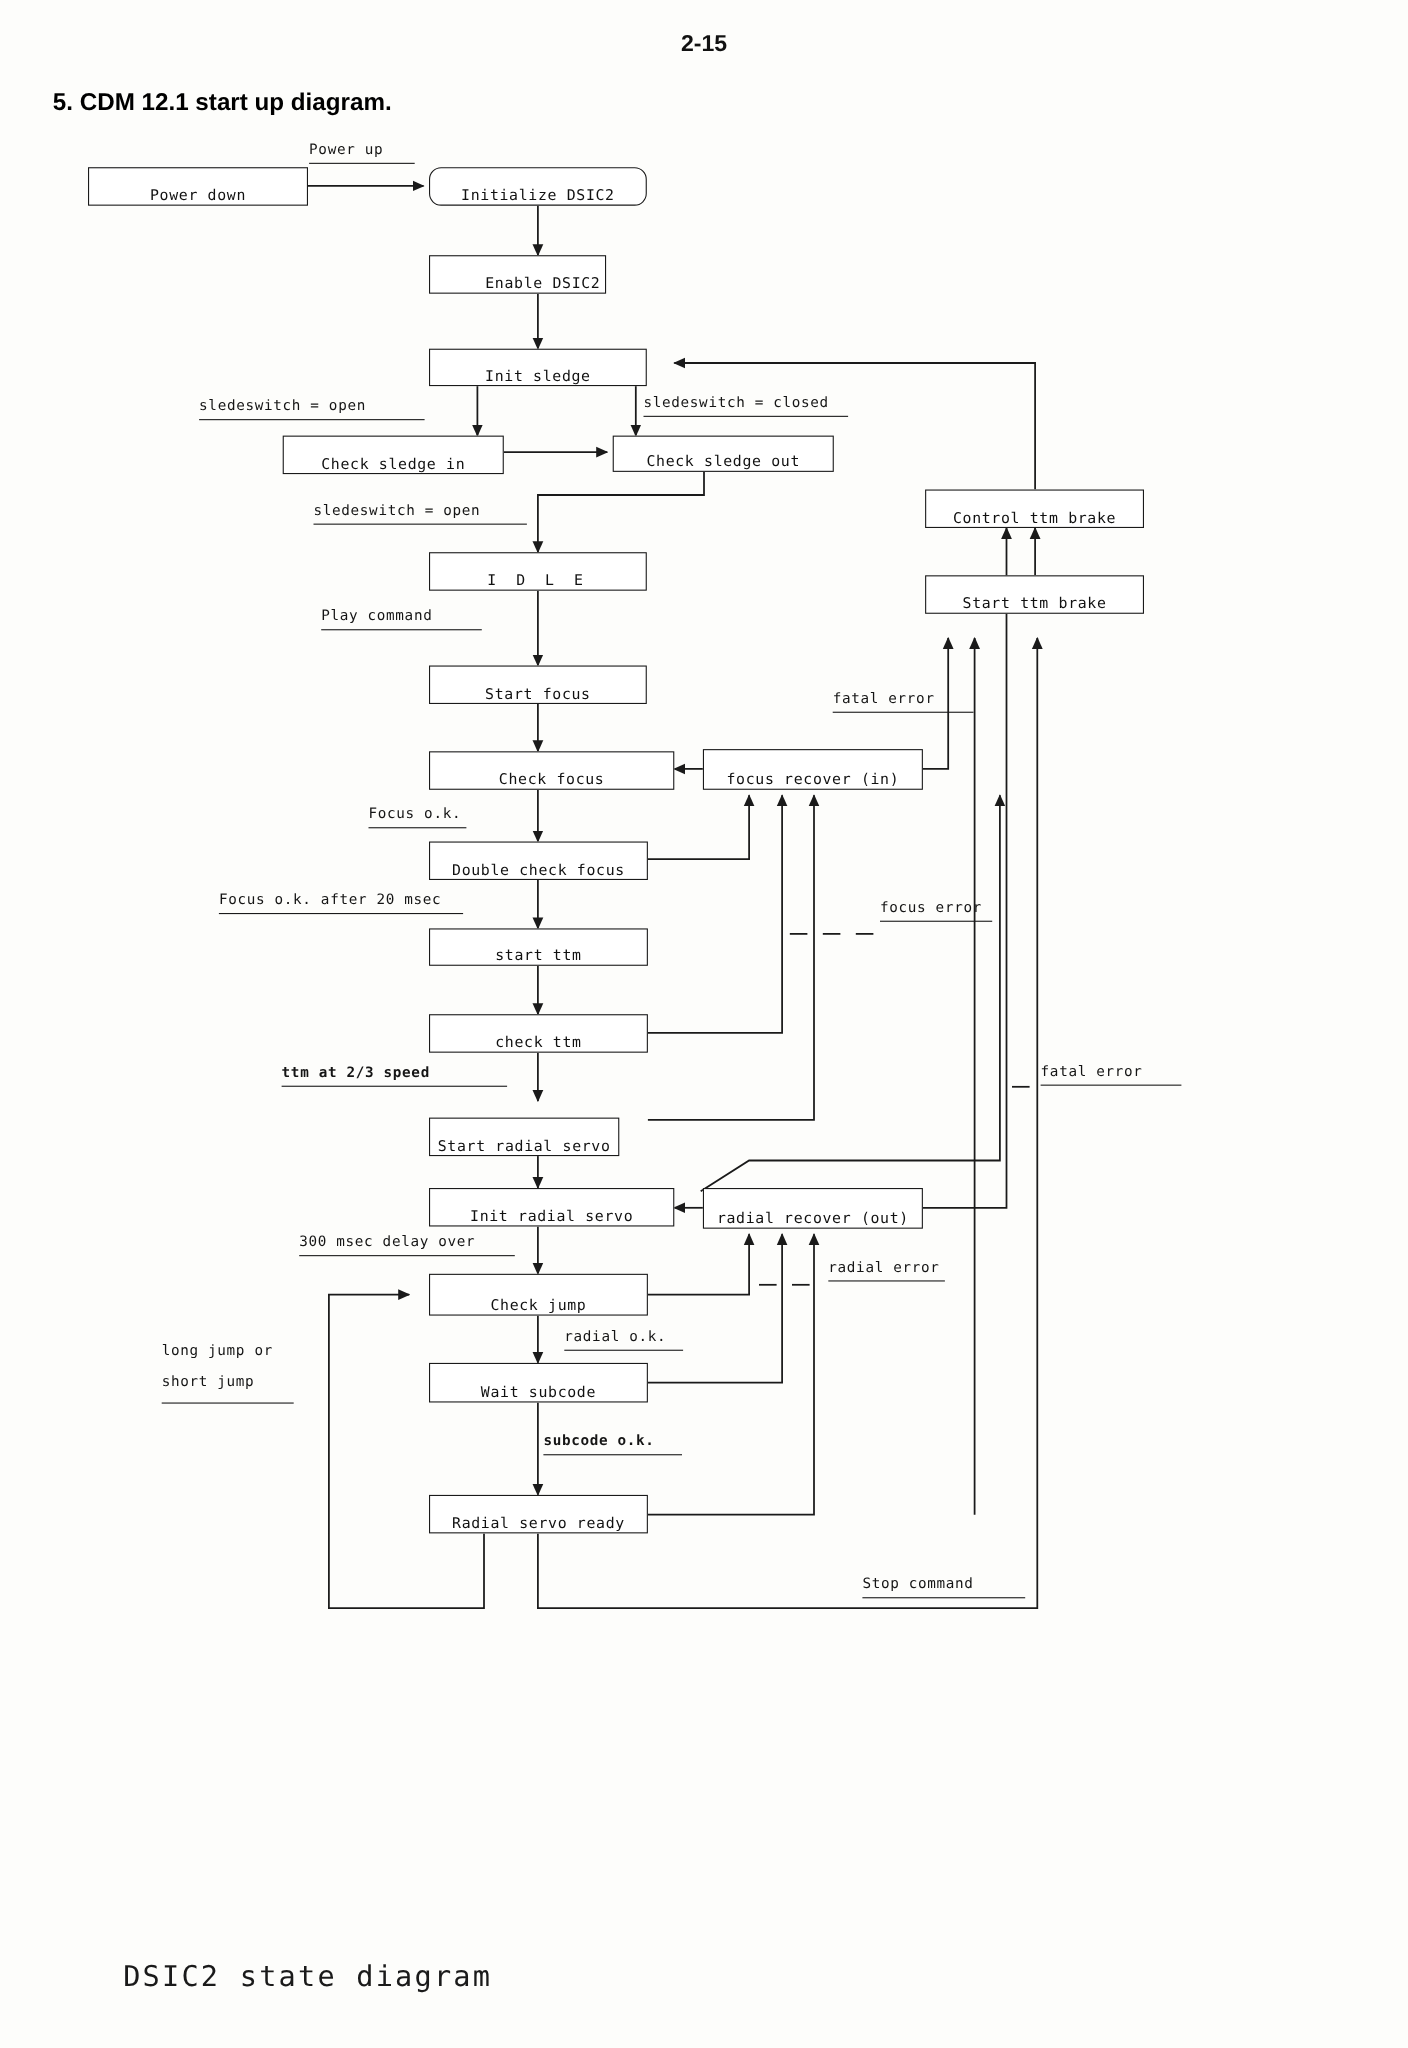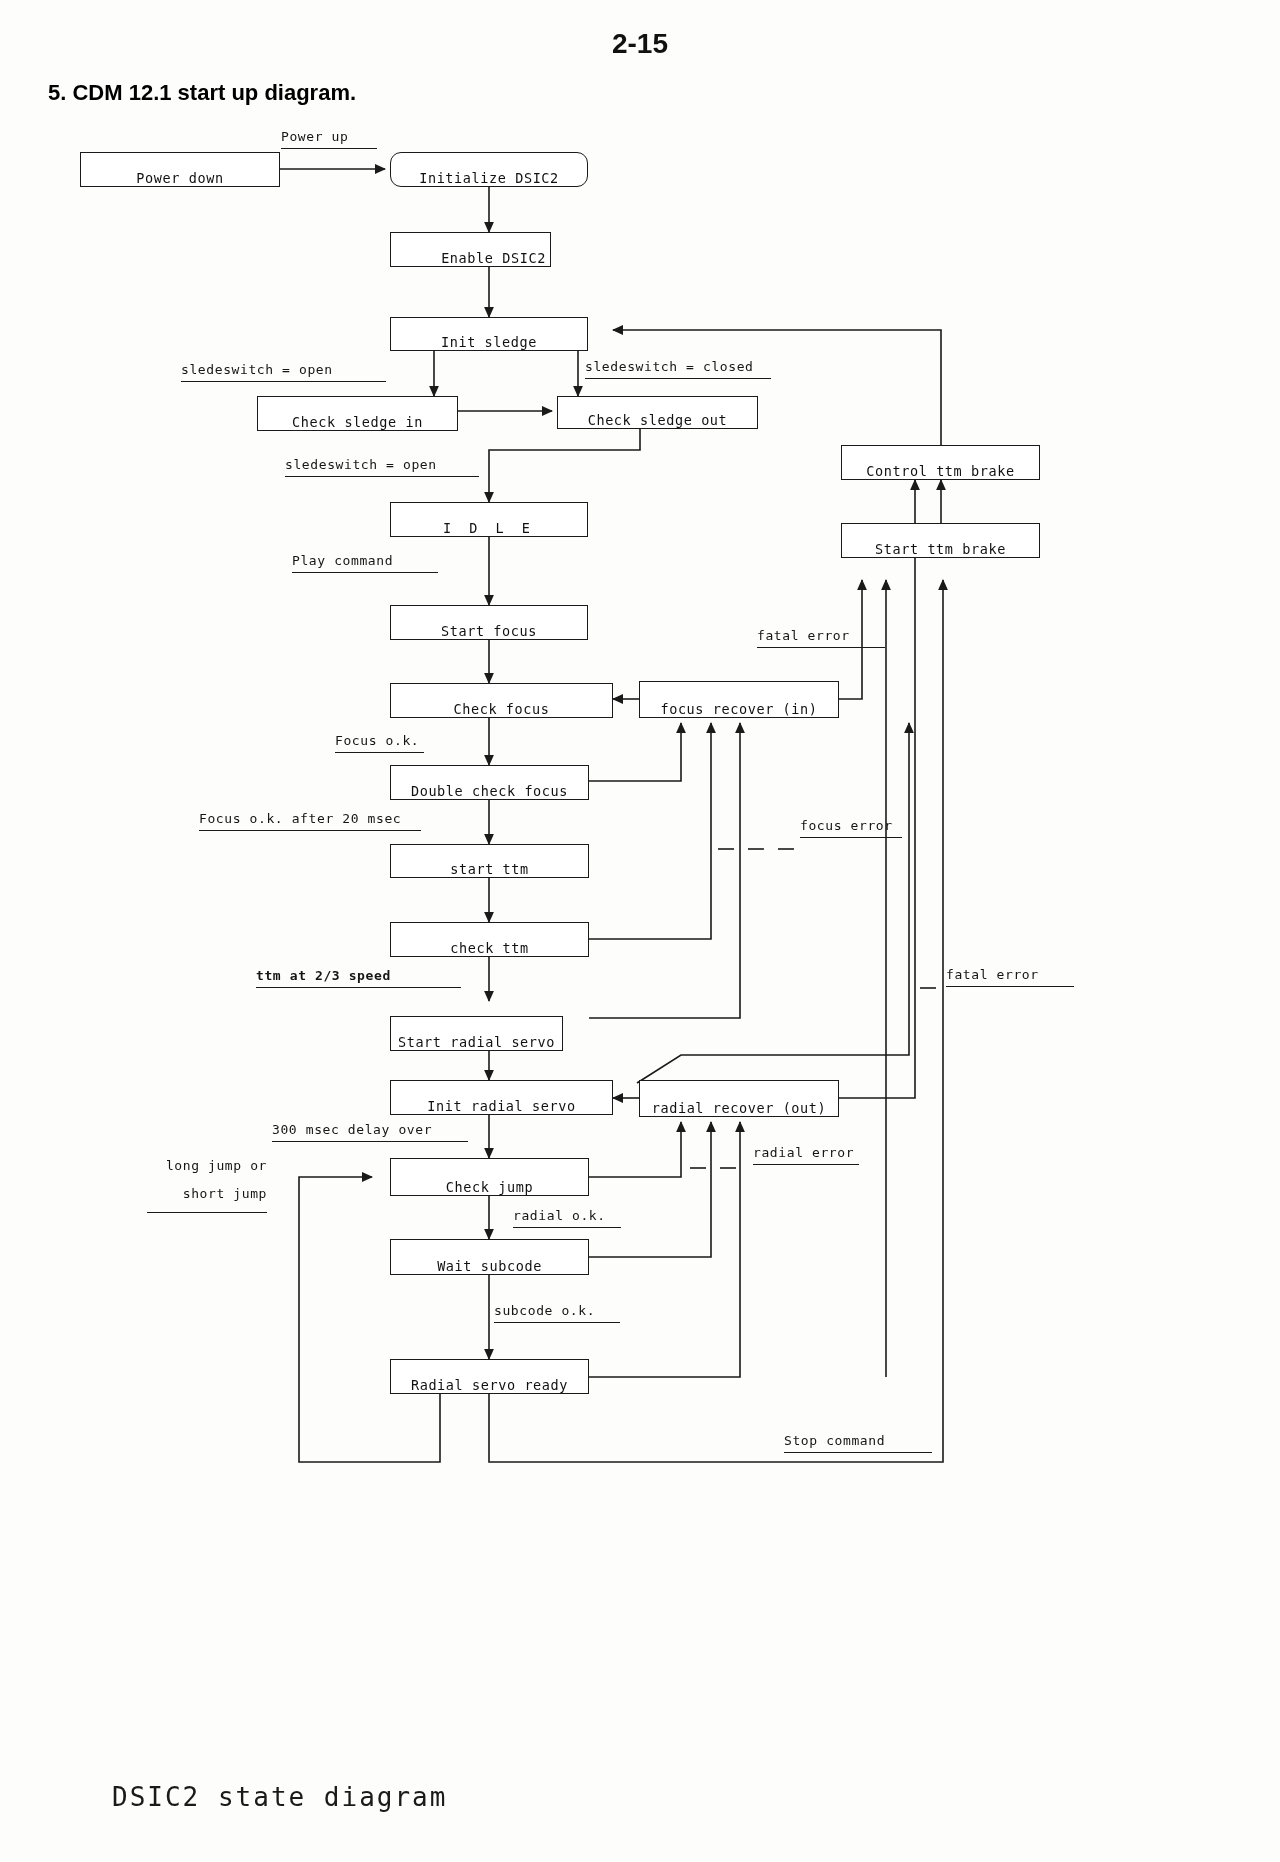--- a/index.html
+++ b/index.html
@@ -4,21 +4,21 @@
 <style>
   html,body{margin:0;padding:0;background:#fdfdfb;}
   body{
     width:1280px;height:1862px;position:relative;overflow:hidden;
     font-family:"DejaVu Sans Mono", monospace;
     color:#111;
   }
   #page-number{
     position:absolute;left:0;top:28px;width:1280px;text-align:center;
     font-family:"Liberation Sans", sans-serif;
-    font-size:28px;font-weight:700;letter-spacing:0px;color:#111;
+    font-size:21px;font-weight:700;letter-spacing:0px;color:#111;
   }
   #section-title{
     position:absolute;left:48px;top:80px;
     font-family:"Liberation Sans", sans-serif;
     font-size:22px;font-weight:700;color:#000;
   }
   #diagram-caption{
     position:absolute;left:112px;top:1782px;
     font-family:"DejaVu Sans Mono", monospace;
     font-size:26px;letter-spacing:2px;color:#1a1a1a;font-weight:400;
@@ -241,26 +241,26 @@
   <div class="edge-label" style="left:272px;top:1122px;">
     <span>300 msec delay over</span>
     <span class="ul" style="width:196px;"></span>
   </div>
 
   <div class="edge-label" style="left:513px;top:1208px;">
     <span>radial o.k.</span>
     <span class="ul" style="width:108px;"></span>
   </div>
 
-  <div class="edge-label" style="left:494px;top:1303px;">
+  <div class="edge-label" style="left:494px;top:1303px;font-weight:bold;">
     <span>subcode o.k.</span>
     <span class="ul" style="width:126px;"></span>
   </div>
 
-  <div class="edge-label two-line" style="left:147px;top:1152px;text-align:right;">
+  <div class="edge-label two-line" style="left:147px;top:1215px;">
     <span style="display:block;">long jump or</span>
     <span style="display:block;">short jump</span>
     <span class="ul" style="width:120px;"></span>
   </div>
 
   <div class="edge-label" style="left:757px;top:628px;">
     <span>fatal error</span>
     <span class="ul" style="width:128px;"></span>
   </div>
 

